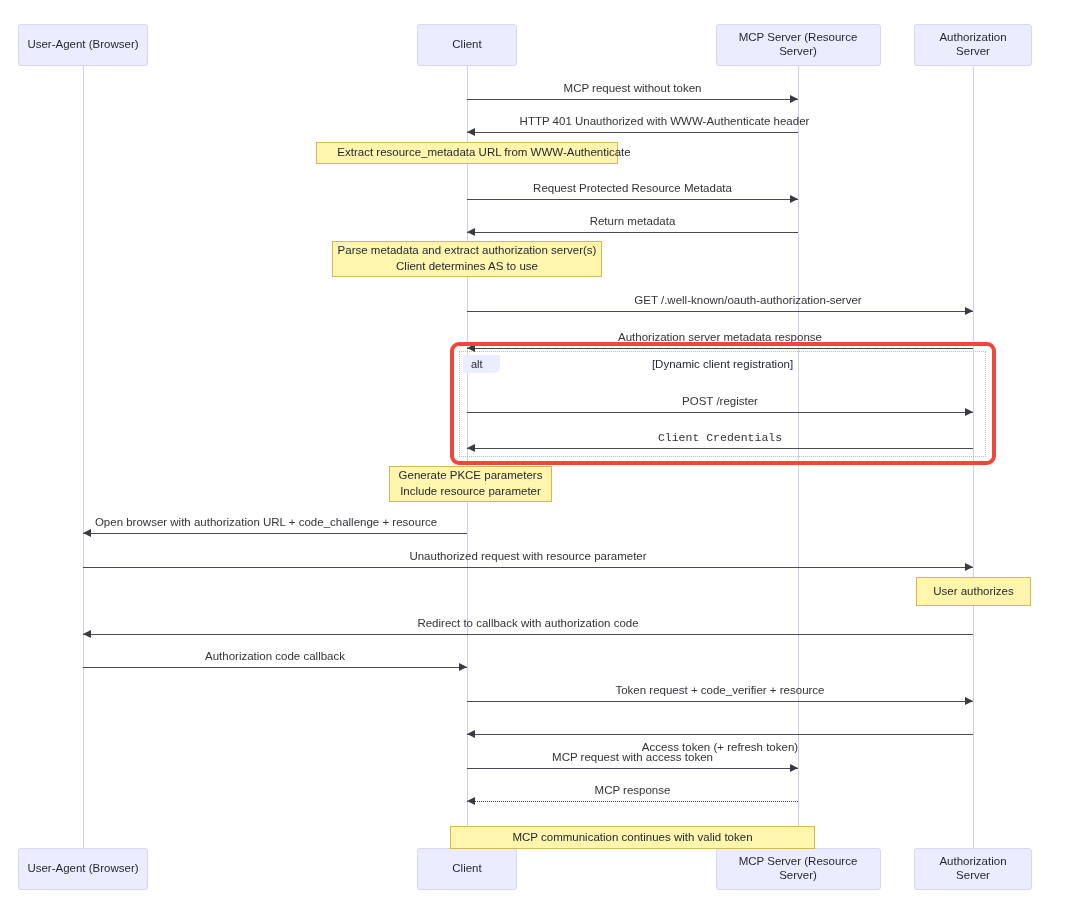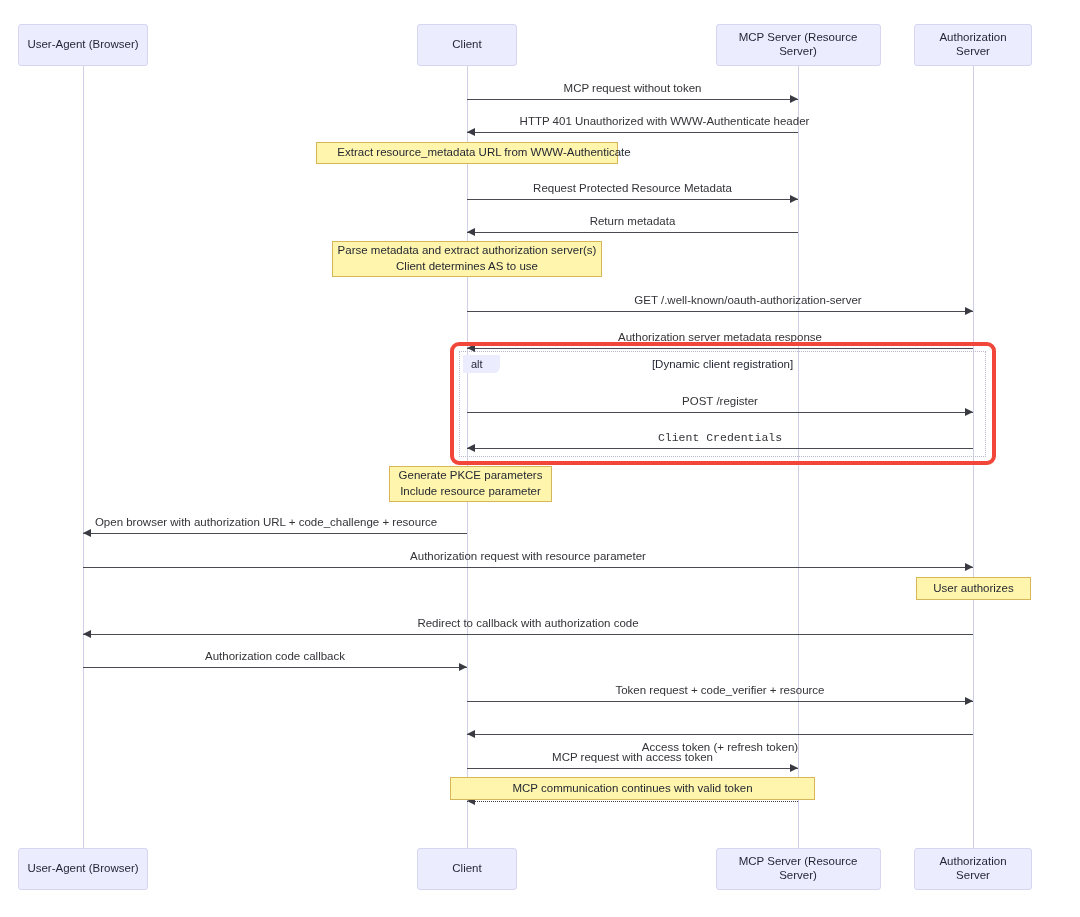--- a/index.html
+++ b/index.html
@@ -178,21 +178,21 @@
     <div class="arrow-head right" style="top: 408px; left: 965px;"></div>
     <div class="msg-label" style="left: 467px; width: 506px; top: 396px;">POST /register</div>
     <div class="msg-line" style="left: 467px; top: 448px; width: 506px;"></div>
     <div class="arrow-head left" style="top: 444px; left: 467px;"></div>
     <div class="msg-label" style="left: 467px; width: 506px; top: 432px; font-family: Liberation Mono, monospace;">Client Credentials</div>
     <div class="msg-line" style="left: 83px; top: 533px; width: 384px;"></div>
     <div class="arrow-head left" style="top: 529px; left: 83px;"></div>
     <div class="msg-label" style="left: 74px; width: 384px; top: 517px;">Open browser with authorization URL + code_challenge + resource</div>
     <div class="msg-line" style="left: 83px; top: 567px; width: 890px;"></div>
     <div class="arrow-head right" style="top: 563px; left: 965px;"></div>
-    <div class="msg-label" style="left: 83px; width: 890px; top: 551px;">Authorization request with resource parameter</div>
+    <div class="msg-label" style="left: 83px; width: 890px; top: 551px;">Unauthorized request with resource parameter</div>
     <div class="msg-line" style="left: 83px; top: 634px; width: 890px;"></div>
     <div class="arrow-head left" style="top: 630px; left: 83px;"></div>
     <div class="msg-label" style="left: 83px; width: 890px; top: 618px;">Redirect to callback with authorization code</div>
     <div class="msg-line" style="left: 83px; top: 667px; width: 384px;"></div>
     <div class="arrow-head right" style="top: 663px; left: 459px;"></div>
     <div class="msg-label" style="left: 83px; width: 384px; top: 651px;">Authorization code callback</div>
     <div class="msg-line" style="left: 467px; top: 701px; width: 506px;"></div>
     <div class="arrow-head right" style="top: 697px; left: 965px;"></div>
     <div class="msg-label" style="left: 467px; width: 506px; top: 685px;">Token request + code_verifier + resource</div>
     <div class="msg-line" style="left: 467px; top: 734px; width: 506px;"></div>
@@ -208,20 +208,20 @@
       <span class="note-line">Extract resource_metadata URL from WWW-Authenticate</span>
     </div>
     <div class="note-box" style="left: 332px; top: 241px; width: 270px; height: 36px;">
       <span class="note-line">Parse metadata and extract authorization server(s)</span>
       <span class="note-line">Client determines AS to use</span>
     </div>
     <div class="note-box" style="left: 389px; top: 466px; width: 163px; height: 36px;">
       <span class="note-line">Generate PKCE parameters</span>
       <span class="note-line">Include resource parameter</span>
     </div>
-    <div class="note-box" style="left: 916px; top: 577px; width: 115px; height: 23px;">
+    <div class="note-box" style="left: 916px; top: 577px; width: 115px; height: 29px;">
       <span class="note-line">User authorizes</span>
     </div>
-    <div class="note-box" style="left: 450px; top: 777px; width: 365px; height: 23px;">
+    <div class="note-box" style="left: 450px; top: 826px; width: 365px; height: 23px;">
       <span class="note-line">MCP communication continues with valid token</span>
     </div>
     <div class="highlight-rect" style="left: 450px; top: 342px; width: 546px; height: 123px;"></div>
   </div>
 
 </body></html>

